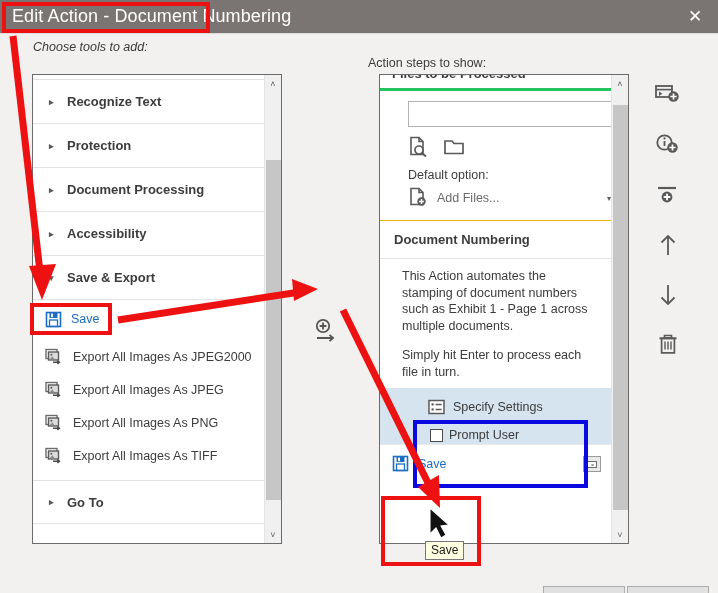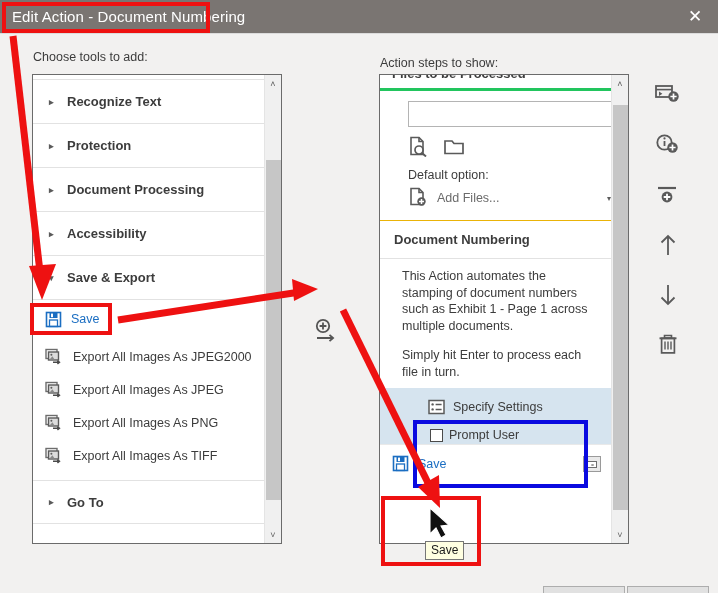--- a/index.html
+++ b/index.html
@@ -13,38 +13,38 @@
     overflow:hidden;
     position:relative;
   }
 
   
   .titlebar{
     position:absolute; left:0; top:0; width:718px; height:33px;
     background:#7a7572; display:flex; align-items:center;
   }
   .titlebar .title{
-    color:#ffffff; font-size:15px; padding-left:12px; letter-spacing:.1px;
+    color:#ffffff; font-size:18px; padding-left:12px; letter-spacing:.1px;
     white-space:nowrap;
   }
   .closebtn{
     position:absolute; right:0; top:0; width:46px; height:33px;
     display:flex; align-items:center; justify-content:center;
     color:#ffffff; font-size:17px; line-height:1; cursor:default;
   }
 
   
   .dialog{
     position:absolute; left:0; top:33px; width:718px; height:560px;
     background:#f2f1f0; border-top:1px solid #dcdcdc;
   }
 
   .panel-label{ position:absolute; font-size:12.5px; color:#3c3c3c; }
-  #left-label{ left:33px; top:16px; }
-  #right-label{ left:380px; top:22px; }
+  #left-label{ left:33px; top:6px;font-style:italic; }
+  #right-label{ left:368px; top:22px; }
 
   
   .listpanel{
     position:absolute; background:#ffffff;
     border:1px solid #6b6b6b;
     overflow:hidden;
   }
   #left-panel{ left:32px; top:40px; width:250px; height:470px; }
   #right-panel{ left:379px; top:40px; width:250px; height:470px; }
 

